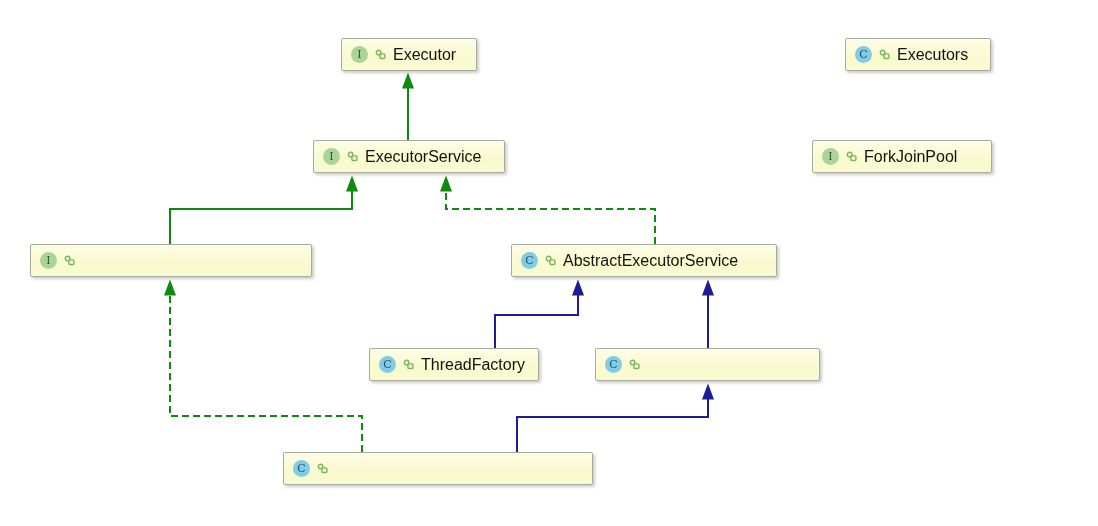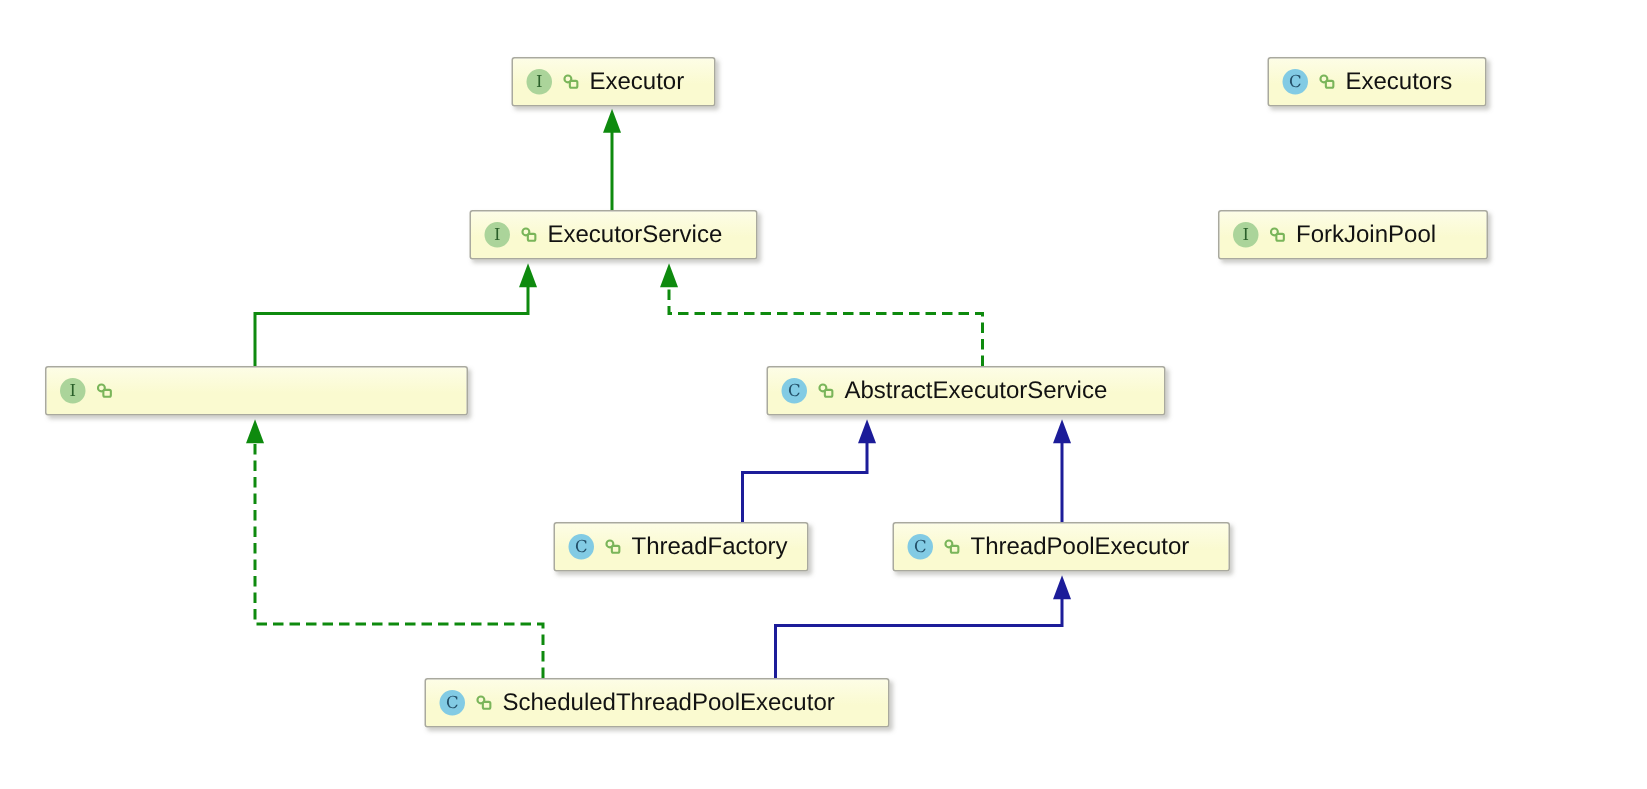--- a/index.html
+++ b/index.html
@@ -192,27 +192,25 @@
   </div>
 
   <div class="node kind-class" style="left:595px; top:348px; min-width:225px;">
     <span class="badge">C</span>
     <span class="key">
         <svg width="11" height="11" viewBox="0 0 11 11">
           <circle cx="3.6" cy="3.6" r="2.3" fill="none" stroke="currentColor" stroke-width="1.4"></circle>
           <rect x="4.9" y="4.9" width="5" height="4.6" rx="1" fill="none" stroke="currentColor" stroke-width="1.4"></rect>
         </svg>
       </span>
-    <span class="label">ThreadPoolExecutor</span>
   </div>
 
   <div class="node kind-class" style="left:283px; top:452px; min-width:310px;">
     <span class="badge">C</span>
     <span class="key">
         <svg width="11" height="11" viewBox="0 0 11 11">
           <circle cx="3.6" cy="3.6" r="2.3" fill="none" stroke="currentColor" stroke-width="1.4"></circle>
           <rect x="4.9" y="4.9" width="5" height="4.6" rx="1" fill="none" stroke="currentColor" stroke-width="1.4"></rect>
         </svg>
       </span>
-    <span class="label">ScheduledThreadPoolExecutor</span>
   </div>
 
 </div>
 
 </body></html>

